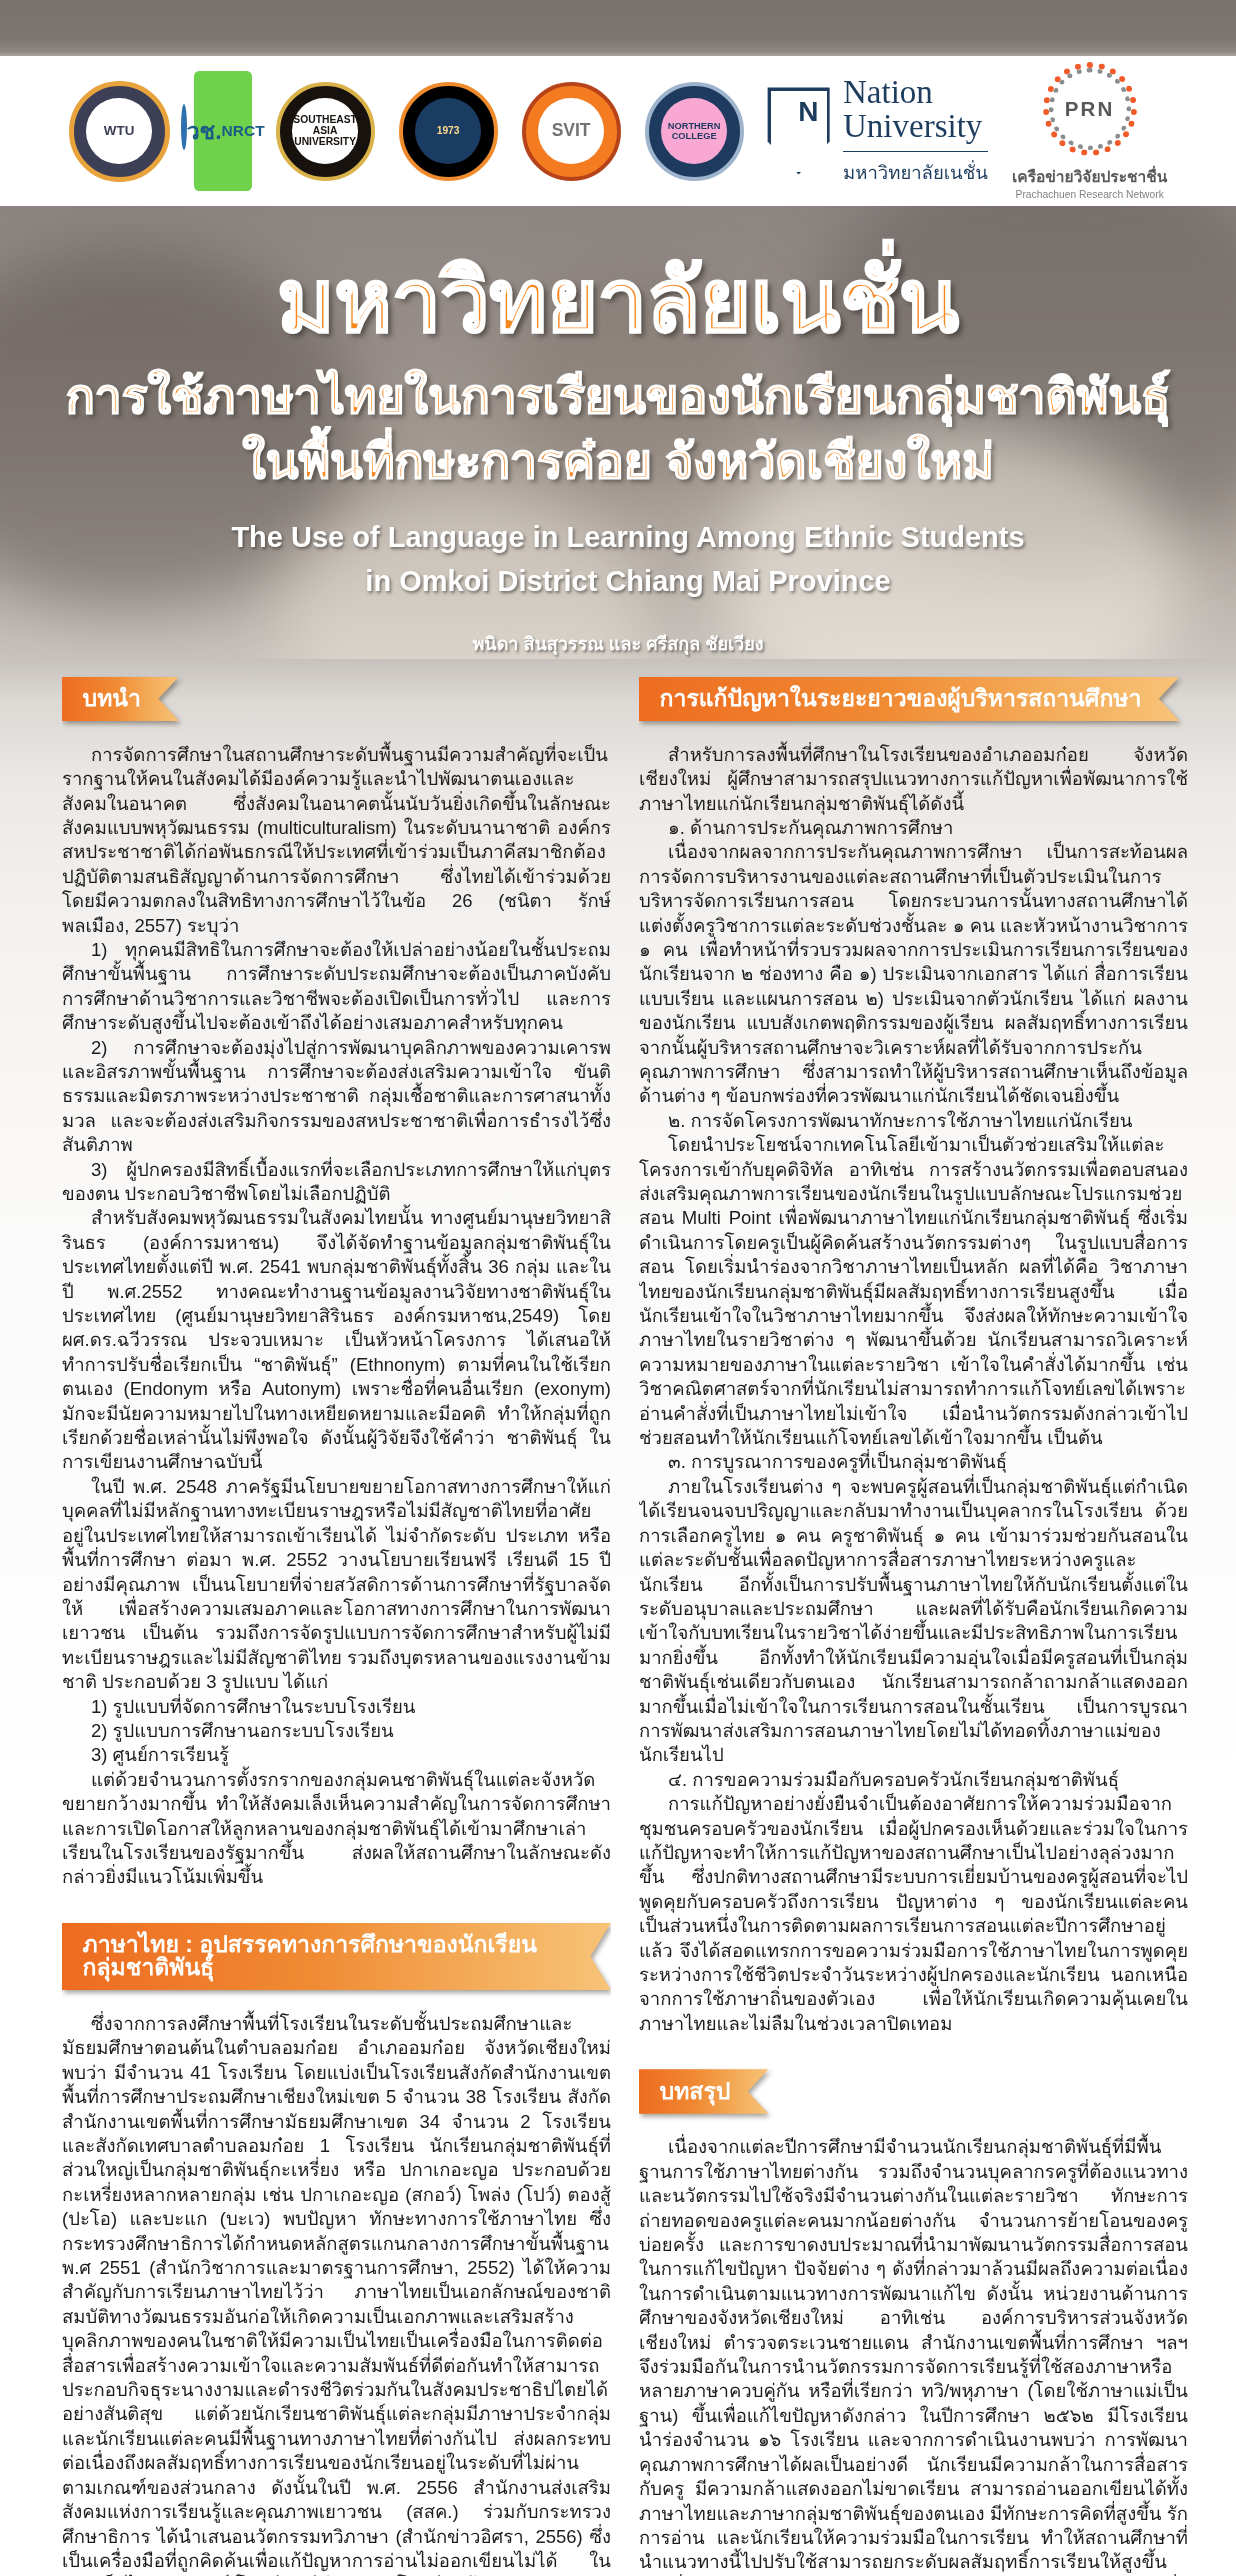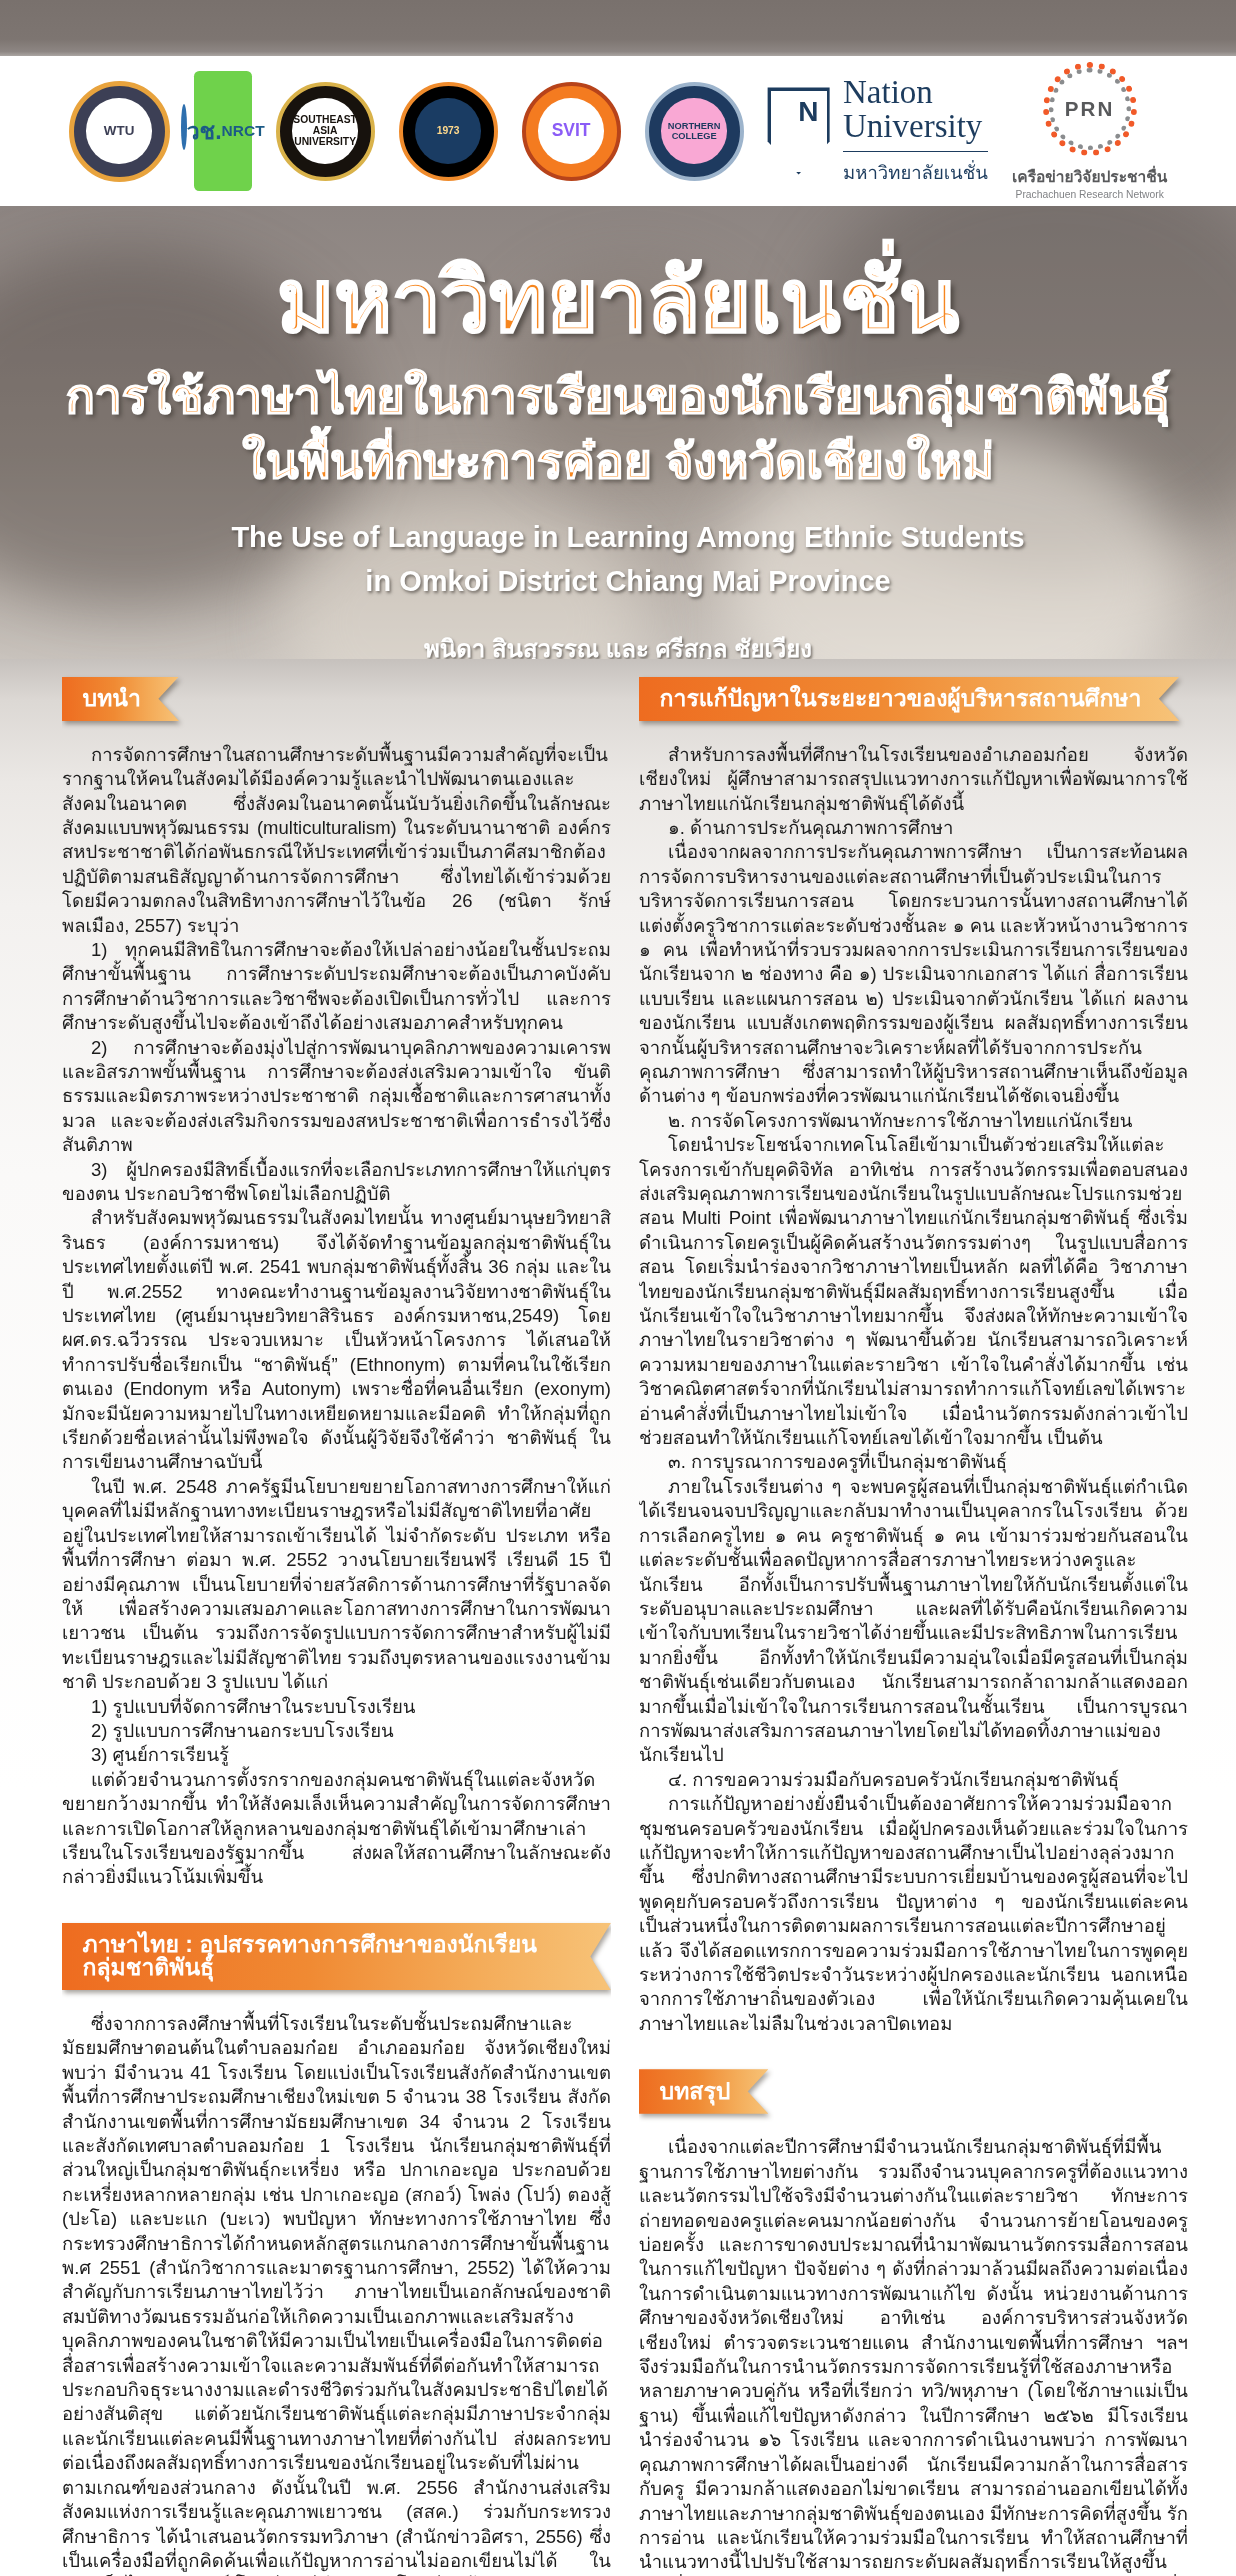--- a/index.html
+++ b/index.html
@@ -22,21 +22,21 @@
   .logo-nrct{width:58px;height:120px;background:#6fd24b;border-radius:5.2px;display:flex;flex-direction:row;
     align-items:center;justify-content:center;color:#1c5b86;font-weight:bold;flex:0 0 auto;}
   .logo-nrct .th{font-size:23px;line-height:1;}
   .logo-nrct .en{font-size:15.5px;line-height:1.2;}
   .logo-nrct .ring{width:40px;height:40px;border-radius:50%;border:3.1px solid #2e6fae;background:#fff;margin-bottom:8.2px;}
   .logo-sea{width:91px;height:91px;background:#17120d;border:4.1px solid #d9b24a;}
   .logo-sea .seal-inner{color:#17120d;font-size:10.3px;}
   .logo-seal2{width:91px;height:91px;background:#000000;border:4.1px solid #ef8b2c;}
   .logo-seal2 .seal-inner{background:#1a3c63;color:#ffd98c;font-size:10.3px;}
   .logo-svit{width:91px;height:91px;background:#f47b20;border:4.1px solid #b7431a;}
-  .logo-svit .seal-inner{background:#fff;color:#8b5cf6;font-size:17.5px;}
+  .logo-svit .seal-inner{background:#fff;color:#737373;font-size:17.5px;}
   .logo-northern{width:91px;height:91px;background:#1e3a5f;border:4.1px solid #9db4cc;}
   .logo-northern .seal-inner{background:#f9a8d4;color:#1e3a5f;font-size:9.3px;}
   .logo-nation{display:flex;align-items:center;gap:13.4px;flex:0 0 auto;}
   .nation-shield{width:62px;height:87px;border:3.6px solid #1d3c5e;color:#1d3c5e;font-size:28px;font-weight:bold;
     display:flex;align-items:flex-start;justify-content:flex-end;padding:5.2px 8.2px 0 0;box-sizing:border-box;
     clip-path:polygon(0 0,100% 0,100% 62%,50% 100%,0 62%);background:#fff;outline:1px solid #1d3c5e;}
   .nation-text{display:flex;flex-direction:column;color:#1d3c5e;}
   .nation-text .en{font-family:"Liberation Serif","DejaVu Serif",serif;font-size:33px;line-height:1.05;}
   .nation-text .th{font-size:18.5px;margin-top:7.2px;border-top:1.5px solid #1d3c5e;padding-top:6.2px;}
   .logo-prn{display:flex;flex-direction:column;align-items:center;flex:0 0 auto;color:#58595b;}
@@ -57,21 +57,21 @@
   .hero .b5{width:258px;height:216px;left:505px;top:62px;background:rgba(120,108,100,.35);}
   .hero-content{position:relative;z-index:2;text-align:center;padding-top:47px;}
   .uni-title{margin:0;font-size:87px;line-height:1.1;font-weight:bold;color:#f6861f;
     -webkit-text-stroke:2.6px #ffffff;text-shadow:4.1px 4.1px 5.2px rgba(40,35,30,.55);}
   .thai-title{margin:18.5px 0 0 0;font-size:48px;line-height:1.25;font-weight:bold;color:#f6871f;
     -webkit-text-stroke:1.5px #ffffff;text-shadow:3.1px 3.1px 4.1px rgba(40,35,30,.5);}
   .thai-title.second{margin-top:5.2px;}
   .en-title{margin:28px 0 0 0;font-size:29px;line-height:1.2;font-weight:bold;color:#ffffff;
     text-shadow:1.5px 1.5px 3.1px rgba(50,45,40,.6);padding-left:20px;}
   .en-title.second{margin-top:9.3px;}
-  .authors-th{margin:30px 0 0 0;font-size:24px;font-weight:bold;color:#ffffff;text-shadow:1.5px 1.5px 2.6px rgba(50,45,40,.6);}
+  .authors-th{margin:30px 0 0 0;font-size:18px;font-weight:bold;color:#ffffff;text-shadow:1.5px 1.5px 2.6px rgba(50,45,40,.6);}
 
   
   .body-area{position:absolute;top:659px;left:0;width:1236px;height:2060px;overflow:hidden;
     background:linear-gradient(180deg,#c6c1bd 0%,#dcd8d4 2%,#ebe8e5 6%,#f3f1ef 12%,#faf9f8 25%,#ffffff 55%);}
   .col{position:absolute;top:0;height:2060px;width:549px;overflow:hidden;}
   .col-left{left:62px;}
   .col-right{left:639px;}
   .para{margin:0;font-size:18.5px;line-height:1.32;color:#1c1c1c;text-indent:29px;text-align:justify;}
 
   .ribbon-wrap{filter:drop-shadow(2.6px 3.1px 2.6px rgba(60,50,40,.45));margin:17.5px 0 21.6px 0;}

